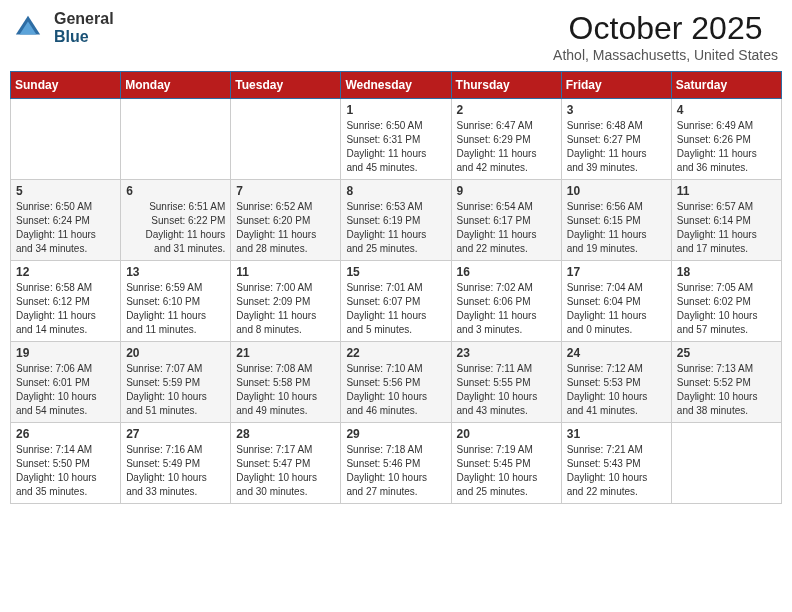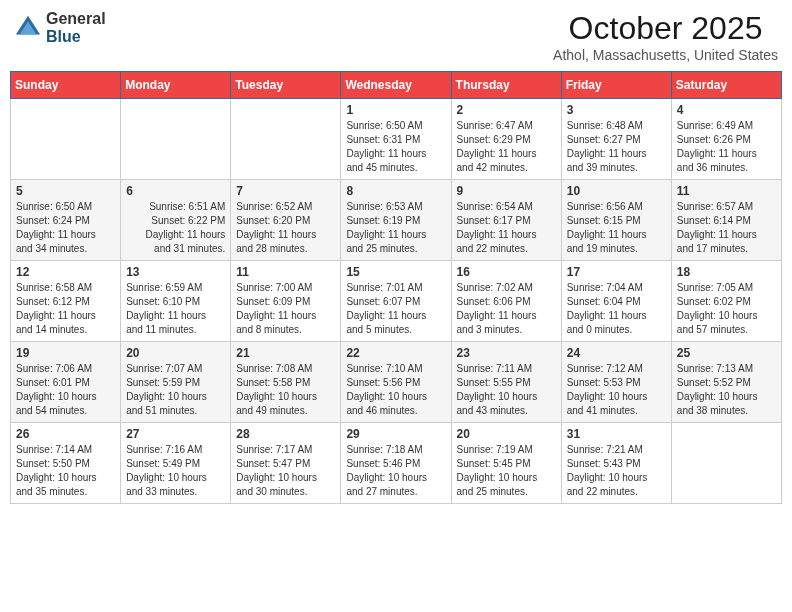--- a/index.html
+++ b/index.html
@@ -13,21 +13,21 @@
     .header {
       display: flex;
       justify-content: space-between;
       align-items: flex-start;
       margin-bottom: 8px;
       padding: 0 4px;
     }
     .logo {
       display: flex;
       align-items: center;
-      gap: 4px;
+      gap: 12px;
     }
     .logo-text {
       display: flex;
       flex-direction: column;
       line-height: 1.1;
     }
     .logo-general {
       font-size: 16px;
       font-weight: bold;
       color: #333;
@@ -52,21 +52,21 @@
     .location {
       font-size: 14px;
       color: #555;
     }
     .calendar {
       width: 100%;
       border-collapse: collapse;
       border: 1px solid #ccc;
     }
     .calendar th {
-      background-color: #ef4444;
+      background-color: #b91c1c;
       color: #fff;
       font-size: 12px;
       font-weight: bold;
       padding: 6px 4px;
       text-align: left;
       border: 1px solid #2e6da4;
     }
     .calendar td {
       vertical-align: top;
       border: 1px solid #ccc;
@@ -223,21 +223,21 @@
         <td>
           <span class="day-number">13</span>
           <div class="day-info" style="white-space: pre-line;">Sunrise: 6:59 AM
 Sunset: 6:10 PM
 Daylight: 11 hours
 and 11 minutes.</div>
         </td>
         <td>
           <span class="day-number">11</span>
           <div class="day-info" style="white-space: pre-line;">Sunrise: 7:00 AM
-Sunset: 6:09 PM
+Sunset: 2:09 PM
 Daylight: 11 hours
 and 8 minutes.</div>
         </td>
         <td>
           <span class="day-number">15</span>
           <div class="day-info" style="white-space: pre-line;">Sunrise: 7:01 AM
 Sunset: 6:07 PM
 Daylight: 11 hours
 and 5 minutes.</div>
         </td>

